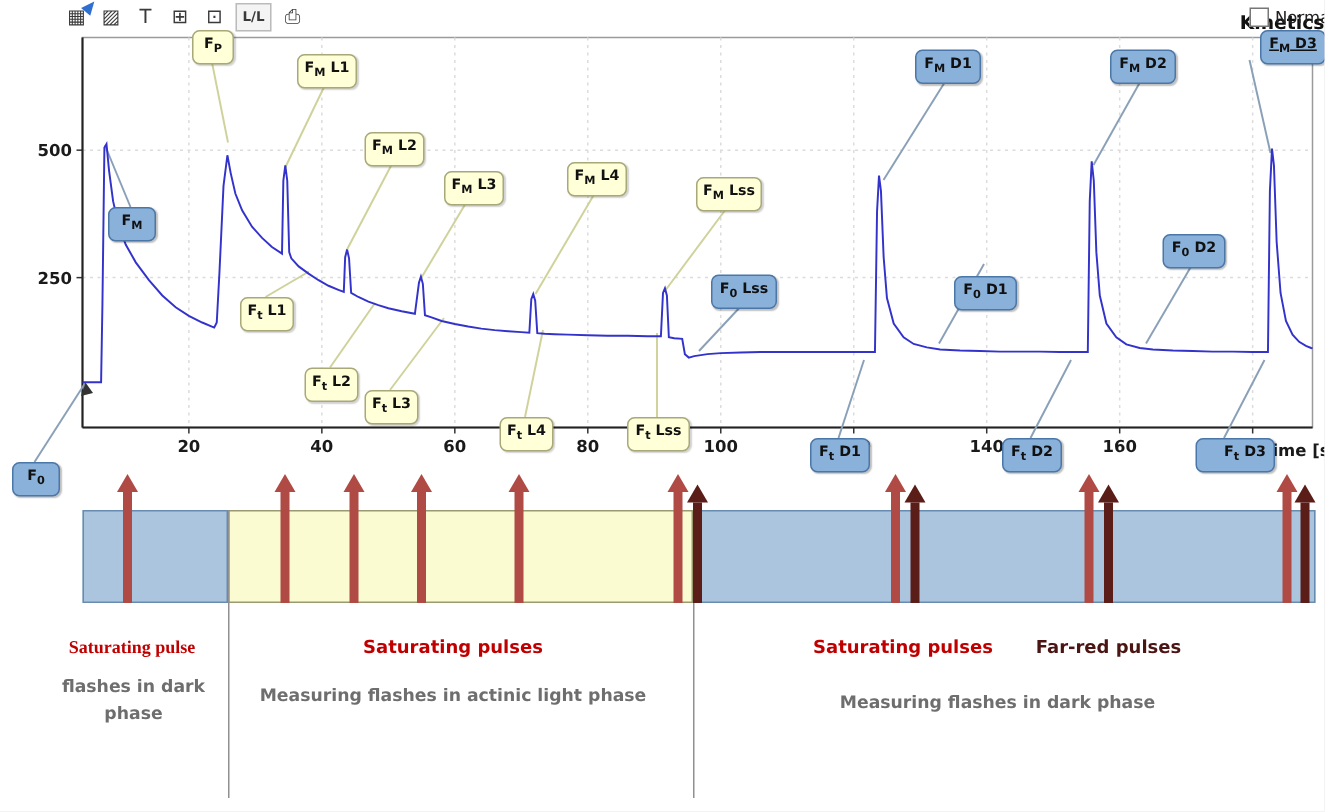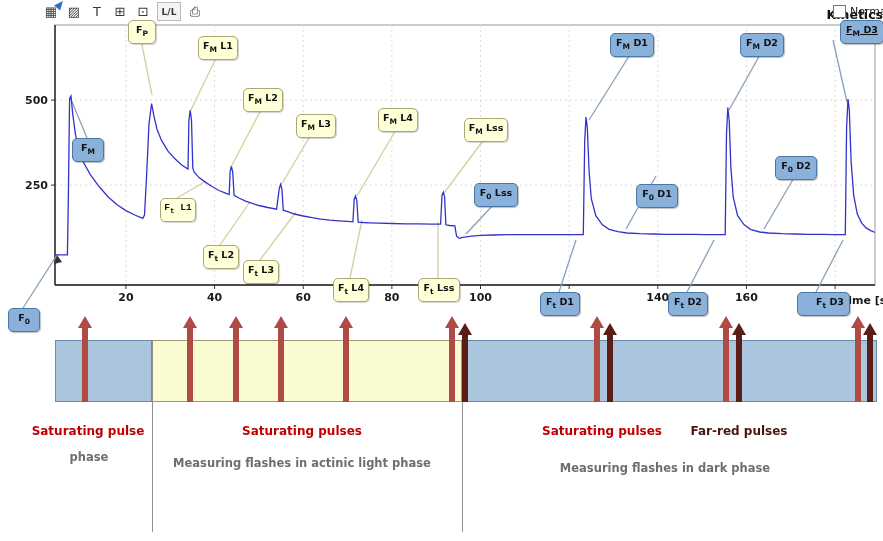--- a/index.html
+++ b/index.html
@@ -121,21 +121,21 @@
     </svg>
   <div id="callouts">
       <div class="callout blue" style="left: 8px; top: 308px; width: 30px;"><span>F</span><sub>0</sub></div>
       <div class="callout blue" style="left: 72px; top: 138px; width: 30px;"><span>F</span><sub>M</sub></div>
       <div class="callout yellow" style="left: 128px; top: 20px; width: 26px;"><span>F</span><sub>P</sub></div>
       <div class="callout yellow" style="left: 198px; top: 36px; width: 38px;"><span>F</span><sub>M</sub><span>&nbsp;L1</span></div>
       <div class="callout yellow" style="left: 243px; top: 88px; width: 38px;"><span>F</span><sub>M</sub><span>&nbsp;L2</span></div>
       <div class="callout yellow" style="left: 296px; top: 114px; width: 38px;"><span>F</span><sub>M</sub><span>&nbsp;L3</span></div>
       <div class="callout yellow" style="left: 378px; top: 108px; width: 38px;"><span>F</span><sub>M</sub><span>&nbsp;L4</span></div>
       <div class="callout yellow" style="left: 464px; top: 118px; width: 42px;"><span>F</span><sub>M</sub><span>&nbsp;Lss</span></div>
-      <div class="callout yellow" style="left: 160px; top: 198px; width: 34px; font-family: Liberation Mono, monospace;"><span>F</span><sub>t</sub><span>&nbsp;L1</span></div>
+      <div class="callout yellow" style="left: 160px; top: 198px; width: 34px;"><span>F</span><sub>t</sub><span>&nbsp;L1</span></div>
       <div class="callout yellow" style="left: 203px; top: 245px; width: 34px;"><span>F</span><sub>t</sub><span>&nbsp;L2</span></div>
       <div class="callout yellow" style="left: 243px; top: 260px; width: 34px;"><span>F</span><sub>t</sub><span>&nbsp;L3</span></div>
       <div class="callout yellow" style="left: 333px; top: 278px; width: 34px;"><span>F</span><sub>t</sub><span>&nbsp;L4</span></div>
       <div class="callout yellow" style="left: 418px; top: 278px; width: 40px;"><span>F</span><sub>t</sub><span>&nbsp;Lss</span></div>
       <div class="callout blue" style="left: 474px; top: 183px; width: 42px;"><span>F</span><sub>0</sub><span>&nbsp;Lss</span></div>
       <div class="callout blue" style="left: 610px; top: 33px; width: 42px;"><span>F</span><sub>M</sub><span>&nbsp;D1</span></div>
       <div class="callout blue" style="left: 740px; top: 33px; width: 42px;"><span>F</span><sub>M</sub><span>&nbsp;D2</span></div>
       <div class="callout blue" style="left: 840px; top: 20px; width: 42px; text-decoration: underline;"><span>F</span><sub>M</sub><span>&nbsp;D3</span></div>
       <div class="callout blue" style="left: 636px; top: 156px; width: 40px; margin-top: 28px;"><span>F</span><sub>0</sub><span>&nbsp;D1</span></div>
       <div class="callout blue" style="left: 775px; top: 156px; width: 40px;"><span>F</span><sub>0</sub><span>&nbsp;D2</span></div>
@@ -197,24 +197,25 @@
         <div class="ashaft" style="background: rgb(176, 74, 68);"></div>
       </div>
       <div class="arrow" style="left: 863px; top: 323px; height: 79px;">
         <div class="ahead" style="border-bottom-color: rgb(90, 29, 24);"></div>
         <div class="ashaft" style="background: rgb(90, 29, 24);"></div>
       </div>
     </div>
   <div class="vdiv" style="left:152px"></div>
   <div class="vdiv" style="left:462px"></div>
 
-  <div class="plabel" style="left: 18px; top: 424px; width: 140px; color: rgb(192, 0, 0);">Saturating pulse</div>
+  <div class="plabel" style="left: 18px; top: 424px; width: 140px; color: rgb(192, 0, 0); font-family: Liberation Serif, serif;">Saturating pulse</div>
   <div class="plabel" style="left: 182px; top: 424px; width: 240px; color: rgb(192, 0, 0);">Saturating pulses</div>
   <div class="plabel" style="left: 482px; top: 424px; width: 240px; color: rgb(192, 0, 0);">Saturating pulses</div>
   <div class="plabel" style="left: 649px; top: 424px; width: 180px; color: rgb(74, 21, 18);">Far-red pulses</div>
 
   <div class="plabel gray mlines" style="left: 33px; top: 448px; width: 112px; color: rgb(110, 110, 110);">
+    <span>flashes in dark</span>
     <span>phase</span>
   </div>
   <div class="plabel gray" style="left: 470px; top: 461px; width: 390px; color: rgb(110, 110, 110);">Measuring flashes in dark phase</div>
   <div class="plabel gray" style="left: 157px; top: 456px; width: 290px; color: rgb(110, 110, 110);">Measuring flashes in actinic light phase</div>
 
 </div>
 
 </body></html>

